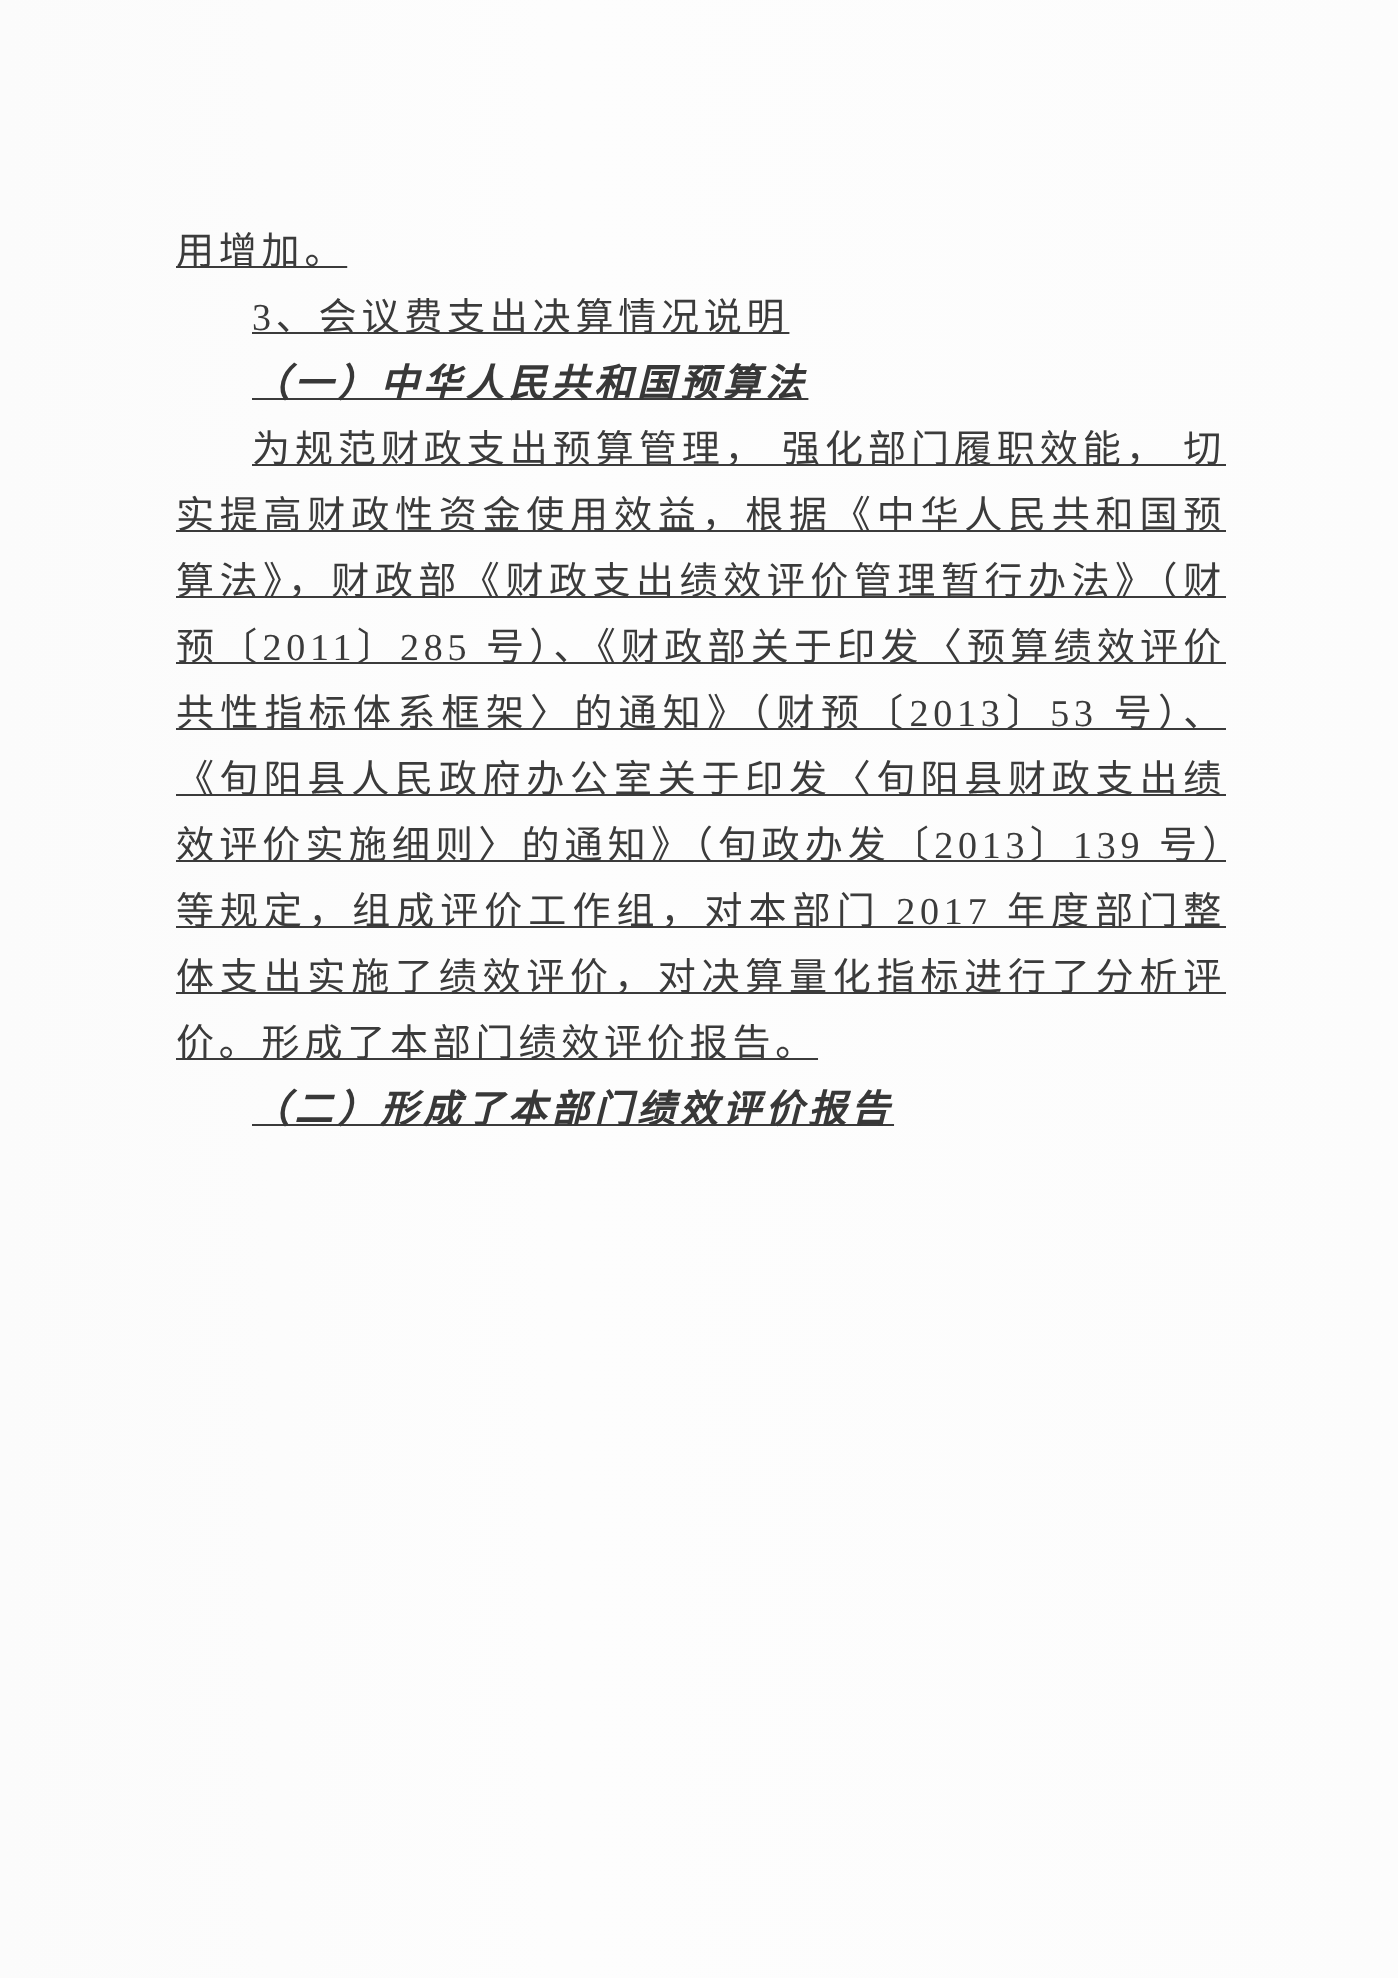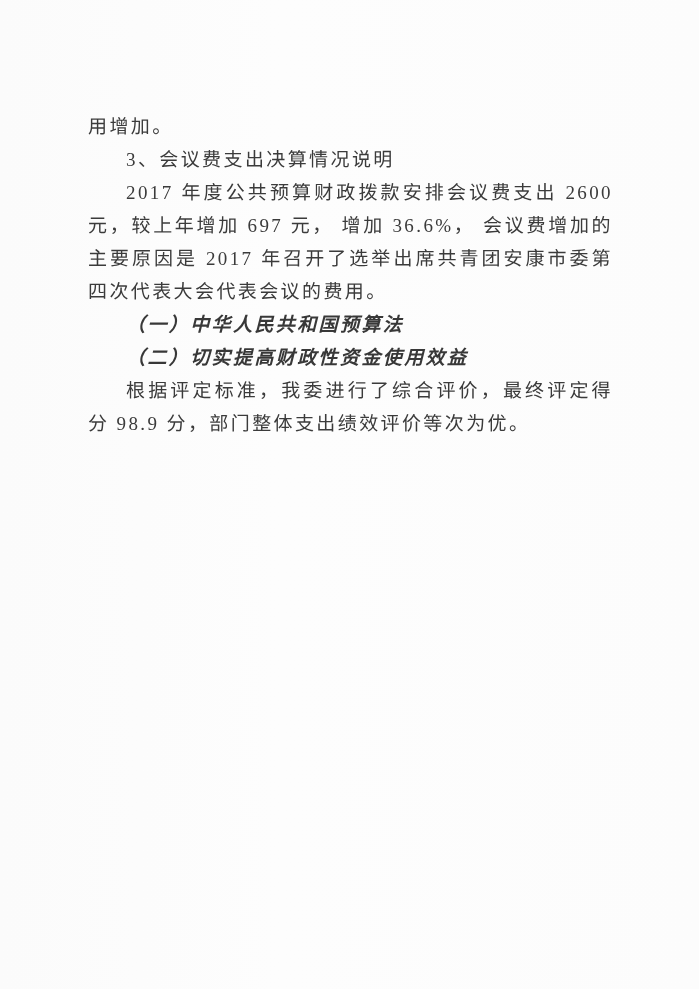--- a/index.html
+++ b/index.html
@@ -13,20 +13,21 @@
     font-family: "Liberation Serif", "DejaVu Serif", serif;
   }
   .page {
     position: relative;
     width: 699px;
     height: 989px;
     background: linear-gradient(90deg, #fbfbfb 0%, #fdfdfd 40%, #fcfcfc 100%);
     overflow: hidden;
     color: #3b3b3b;
     box-sizing: border-box;
+    text-decoration: underline;
   }
   .content {
     box-sizing: border-box;
     padding: 110px 86px 0 88px;
   }
   .content p {
     margin: 0;
     font-size: 19px;
     line-height: 33px;
     letter-spacing: 2.4px;
@@ -49,18 +50,17 @@
   }
 </style>
 </head>
 <body>
 
 <div class="page">
   <div class="content">
 
   <p class="block-continuation">用增加。</p>
       <p class="block-subheading">3、会议费支出决算情况说明</p>
-      <p class="block-paragraph">2017 年度公共预算财政拨款安排会议费支出 2600 元，较上年增加 697 元， 增加 36.6%， 会议费增加的主要原因是 2017 年召开了选举出席共青团安康市委第四次代表大会代表会议的费用。</p>
       <p class="block-heading">（一）中华人民共和国预算法</p>
-      <p class="block-heading">（二）切实提高财政性资金使用效益</p>
-      <p class="block-paragraph">根据评定标准，我委进行了综合评价，最终评定得分 98.9 分，部门整体支出绩效评价等次为优。</p>
+      <p class="block-paragraph">为规范财政支出预算管理， 强化部门履职效能， 切实提高财政性资金使用效益，根据《中华人民共和国预算法》，财政部《财政支出绩效评价管理暂行办法》（财预〔2011〕285 号）、《财政部关于印发〈预算绩效评价共性指标体系框架〉的通知》（财预〔2013〕53 号）、《旬阳县人民政府办公室关于印发〈旬阳县财政支出绩效评价实施细则〉的通知》（旬政办发〔2013〕139 号）等规定，组成评价工作组，对本部门 2017 年度部门整体支出实施了绩效评价，对决算量化指标进行了分析评价。形成了本部门绩效评价报告。</p>
+      <p class="block-heading">（二）形成了本部门绩效评价报告</p>
     </div>
 </div>
 
 </body></html>

